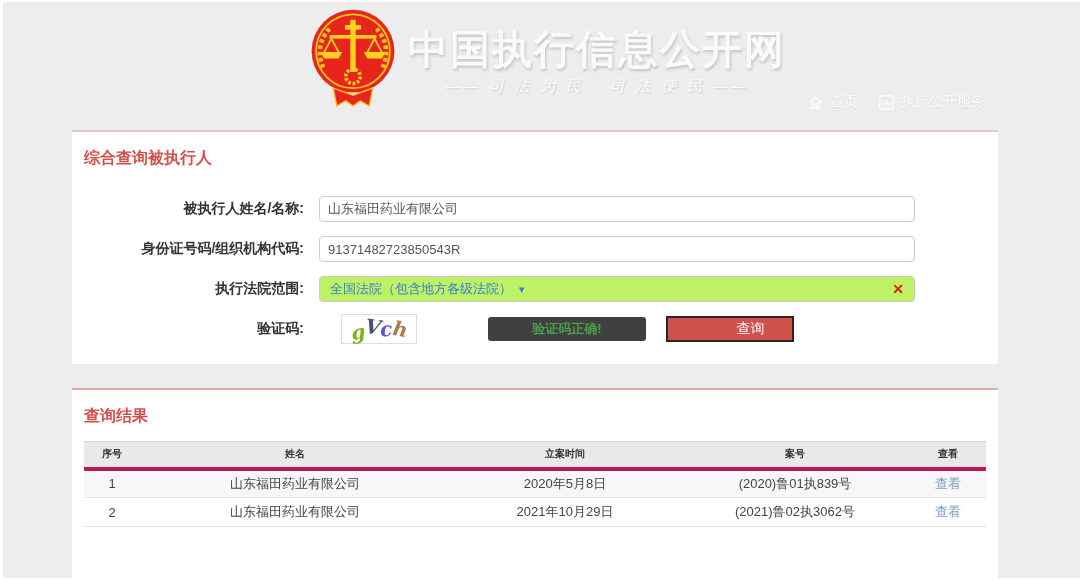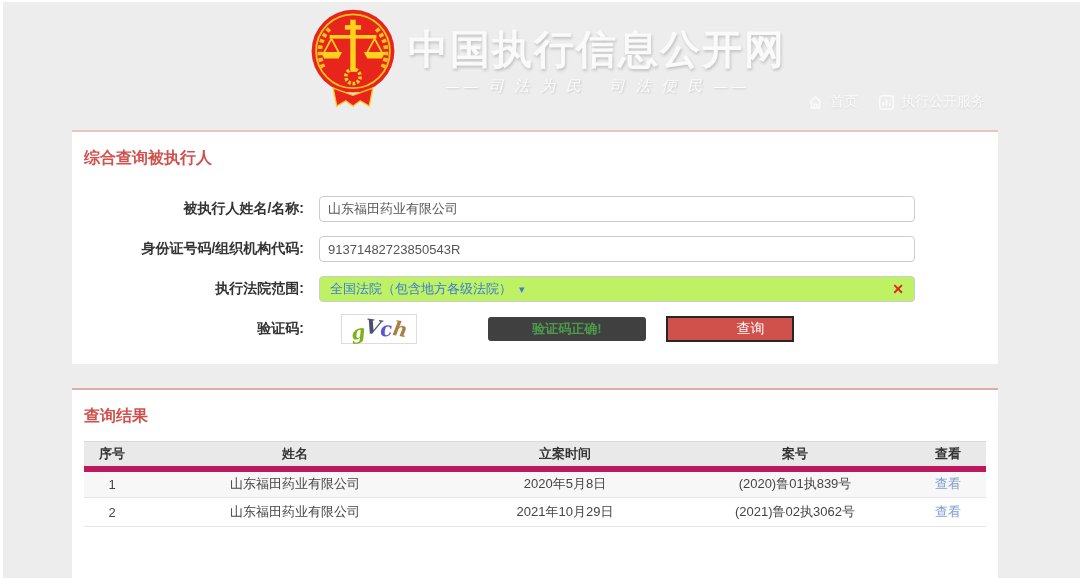--- a/index.html
+++ b/index.html
@@ -72,21 +72,21 @@
   .query-btn {
     margin-left:13px; width:128px; height:26px; background:#d0514c; color:#fff;
     border:2px solid #262626; border-radius:0; font-size:14px; font-family:inherit;
     display:flex; align-items:center; justify-content:center; cursor:pointer;padding-left:41px;
   }
 
   
   .results-table { width:902px; margin:14px 0 0 12px; border-collapse:collapse; font-size:13px; color:#444; }
   .results-table th {
     background:#e9e9e9; font-weight:bold; color:#333; height:27px; text-align:center;
-    border-top:1px solid #d9d9d9; border-bottom:6px solid #be185d; font-size:13px;
+    border-top:1px solid #d9d9d9; border-bottom:4px solid #be185d; font-size:10px;
   }
   .results-table td { height:29px; text-align:center; border-bottom:1px solid #e5e5e5; }
   .results-table tbody tr.striped { background:#f7f7f7; }
   .col-no { width:56px; } .col-name { width:310px; } .col-date { width:230px; } .col-case { width:230px; } .col-view { width:76px; }
   .view-link { color:#7d9dcb; cursor:pointer; text-decoration:none; }
 </style>
 </head>
 <body>
 
 <div class="edge-top"></div>

